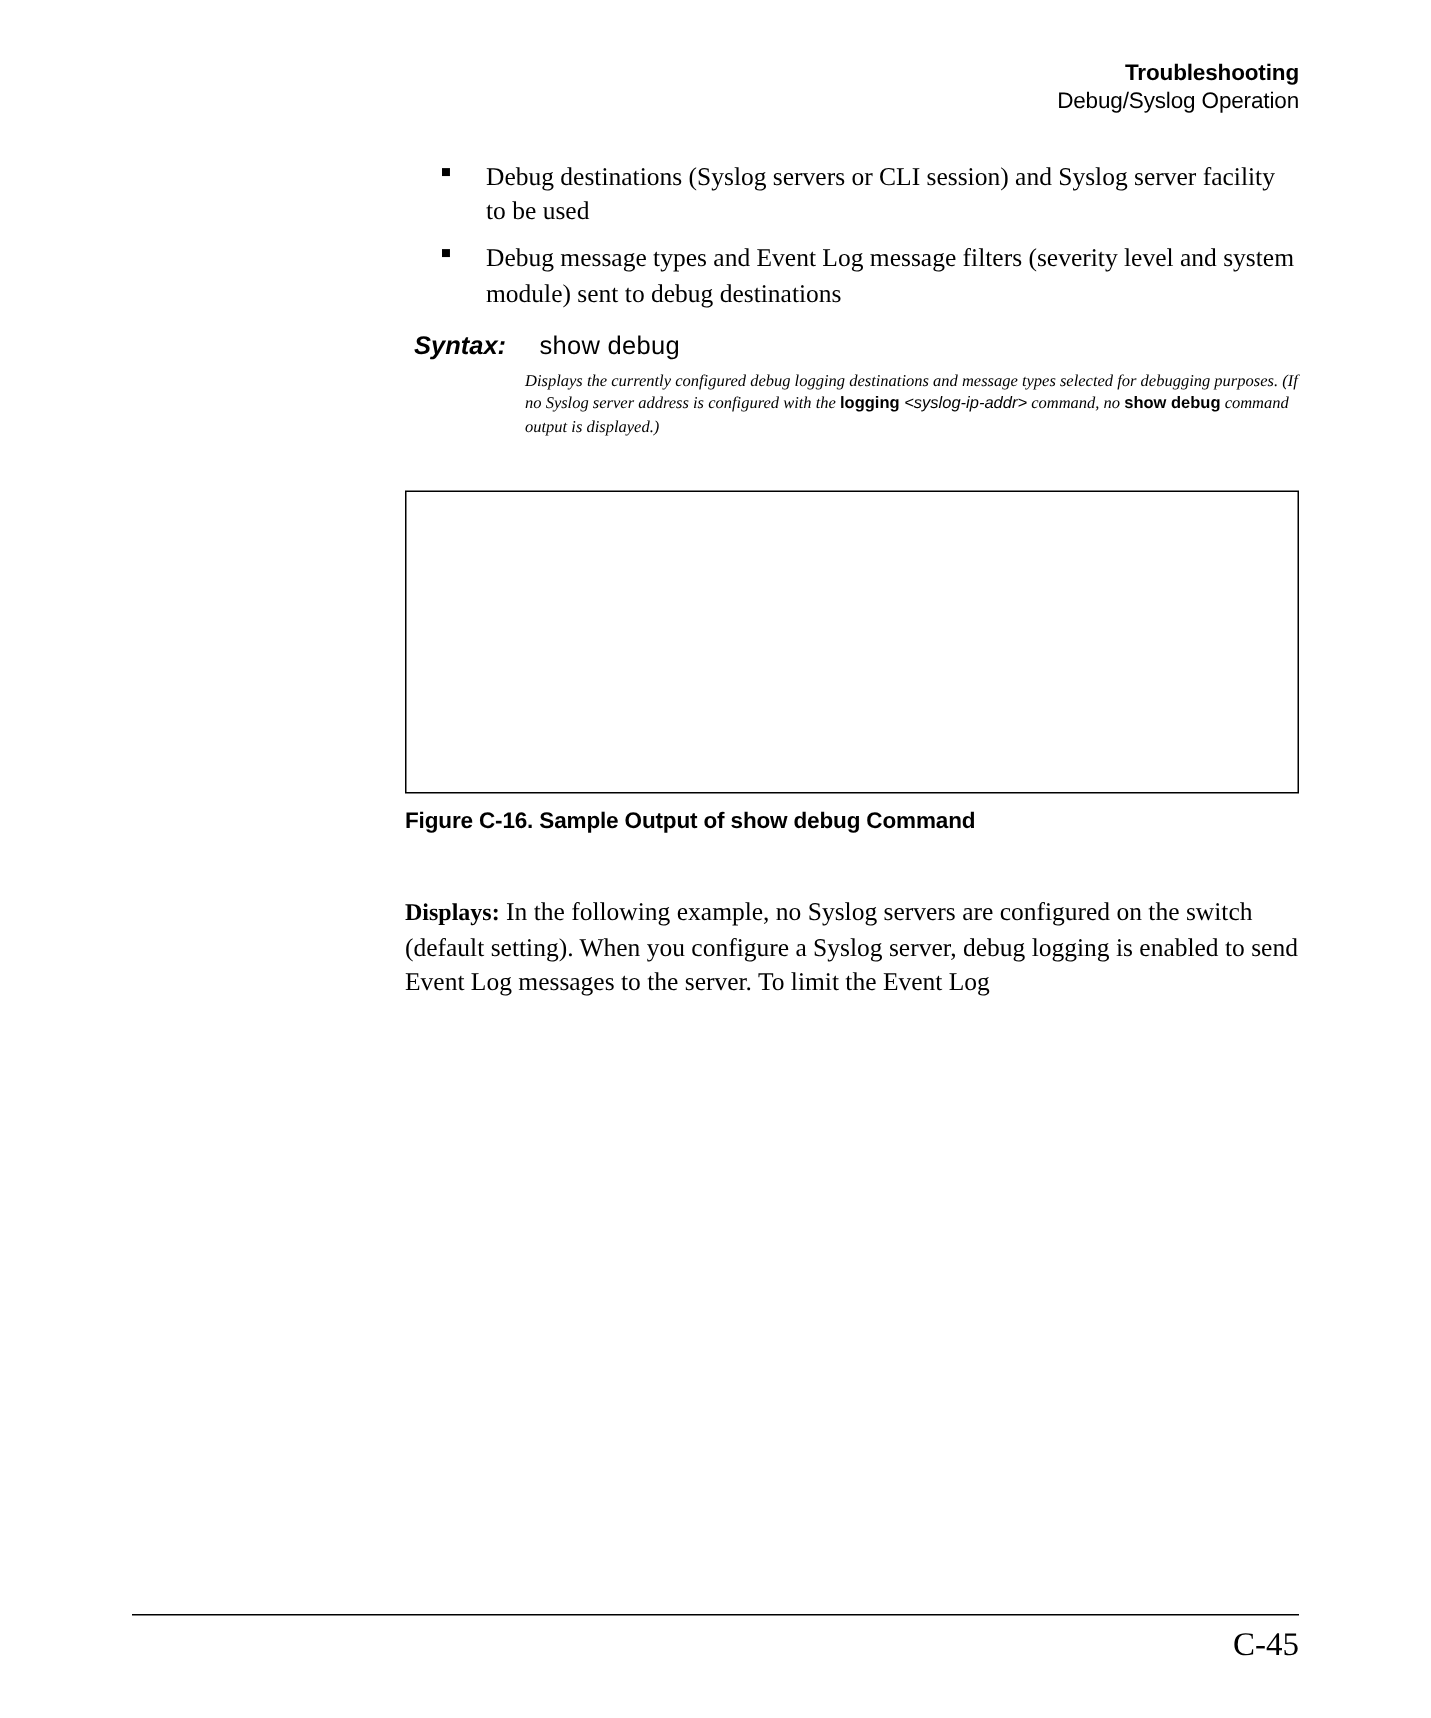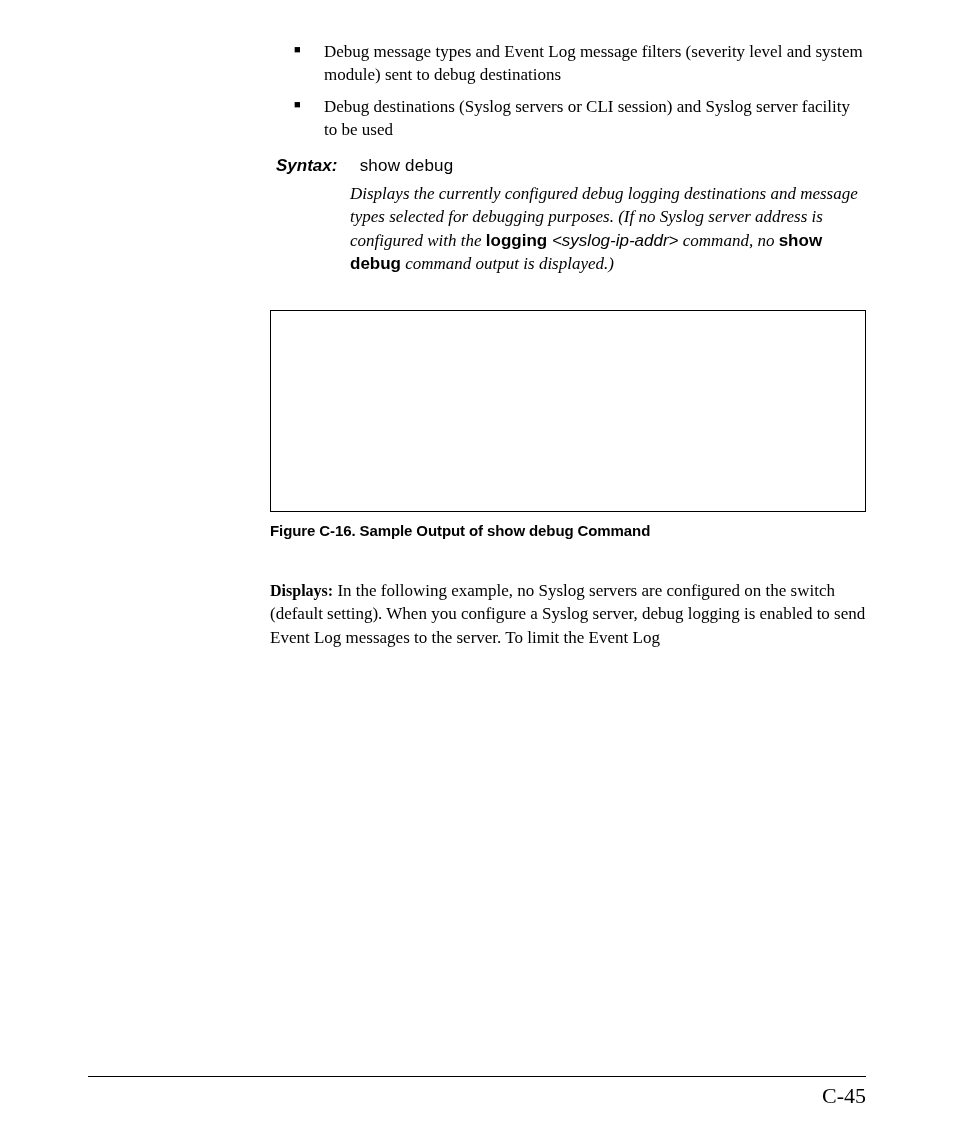--- a/index.html
+++ b/index.html
@@ -87,21 +87,21 @@
     margin-top: 20px;
   }
   .syntax-row .cmd {
     font-family: "Helvetica Neue", Arial, sans-serif;
     letter-spacing: 0.2px;
   }
 
   
   .desc {
     margin: 6px 0 34px 80px;
-    font-size: 17px;
+    font-size: 11px;
     font-style: italic;
     line-height: 1.38;
   }
   .desc .cmdword {
     font-family: "Helvetica Neue", Arial, sans-serif;
     font-weight: 700;
     font-style: normal;
   }
   .desc .arg {
     font-family: "Helvetica Neue", Arial, sans-serif;
@@ -137,28 +137,32 @@
     bottom: 36px;
     font-family: "Century Schoolbook", "Times New Roman", Georgia, serif;
     font-size: 22px;
   }
 </style>
 </head>
 <body>
 
 <div class="page">
 
+  <div class="running-head">
+    <div class="chapter">Troubleshooting</div>
+    <div>Debug/Syslog Operation</div>
+  </div>
 
   <div class="content">
 
 
 
     <ul class="squarelist">
+      <li>Debug destinations (Syslog servers or CLI session) and Syslog server facility to be used</li>
       <li>Debug message types and Event Log message filters (severity level and system module) sent to debug destinations</li>
-      <li>Debug destinations (Syslog servers or CLI session) and Syslog server facility to be used</li>
     </ul>
 
     <div class="syntax-row">
       <span class="lbl">Syntax:</span>
       <span class="cmd">show debug</span>
     </div>
 
     <div class="desc">
       <span>Displays the currently configured debug logging destinations and message types selected for debugging purposes. (If no Syslog server address is configured with the </span><span class="cmdword">logging</span><span class="arg"> &lt;syslog-ip-addr&gt;</span><span> command, no </span><span class="cmdword">show debug</span><span> command output is displayed.)</span>
     </div>

